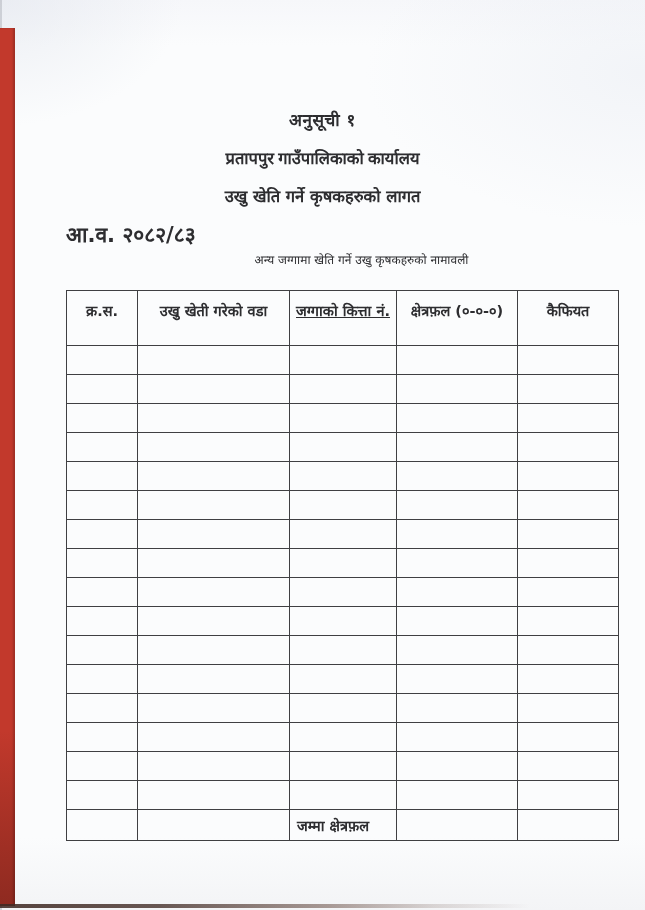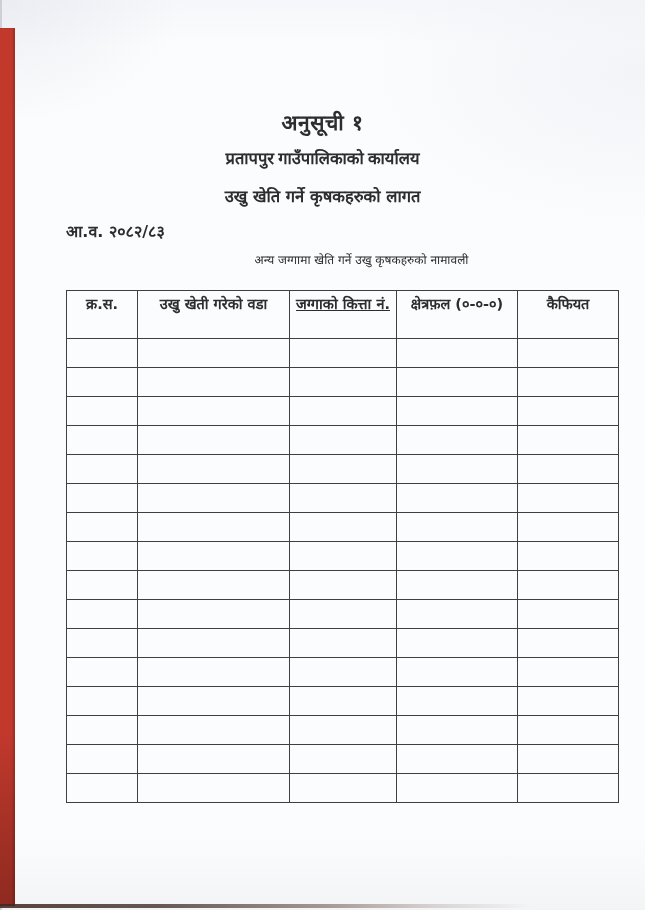--- a/index.html
+++ b/index.html
@@ -27,41 +27,41 @@
     box-shadow:inset -2px 0 2px rgba(0,0,0,0.18);
   }
   .bottom-line{
     position:absolute;left:0;top:904px;height:4px;width:530px;
     background:linear-gradient(to right,
       rgba(64,42,36,0.88) 0%, rgba(64,42,36,0.78) 30%,
       rgba(92,62,52,0.50) 62%, rgba(92,62,52,0.18) 82%, rgba(92,62,52,0) 100%);
   }
   .txt{position:absolute;color:var(--ink,#2d2d30);white-space:nowrap;}
   .center{left:0;width:645px;text-align:center;}
-  .annex-title   {top:108px;font-size:21px;font-weight:700;letter-spacing:0.5px;}
+  .annex-title   {top:108px;font-size:17px;font-weight:700;letter-spacing:0.5px;}
   .office-name   {top:146px;font-size:16.5px;font-weight:700;font-family:Liberation Serif, serif;}
   .subject-line  {top:184px;font-size:16.5px;font-weight:700;
                   text-decoration-thickness:1.5px;text-underline-offset:4px;}
-  .fiscal-year   {top:220px;left:66px;font-size:16px;font-weight:600;}
+  .fiscal-year   {top:220px;left:66px;font-size:21px;font-weight:600;}
   .list-heading  {top:251px;font-size:12px;font-weight:400;margin-left:39px;}
 
   table.form{
     position:absolute;left:66px;top:290px;
     border-collapse:collapse;table-layout:fixed;
     background:transparent;
   }
   table.form th,table.form td{
     border:1.5px solid var(--line,#3f3f42);
     padding:2px 4px;
     color:var(--ink,#2d2d30);
   }
   table.form th{
     height:42px;
     font-size:14.5px;font-weight:700;line-height:1.5;
-    text-align:center;vertical-align:top;padding-top:3px;
+    text-align:center;vertical-align:top;padding-top:10px;
     white-space:normal;
   }
   table.form th:nth-child(1){width:62px;}
   table.form th:nth-child(2){width:143px;}
   table.form th:nth-child(3){width:98px;text-decoration:underline;}
   table.form th:nth-child(4){width:112px;margin-left:15px;}
   table.form th:nth-child(5){width:92px;}
   table.form tbody td{height:24px;}
   table.form tr.footer-row td{
     height:26px;font-size:14.5px;font-weight:700;
@@ -201,17 +201,24 @@
           <td></td>
           <td></td>
         </tr>
         <tr>
           <td></td>
           <td></td>
           <td></td>
           <td></td>
           <td></td>
         </tr>
+        <tr class="footer-row">
+          <td></td>
+          <td></td>
+          <td>जम्मा क्षेत्रफ़ल</td>
+          <td></td>
+          <td></td>
+        </tr>
       </tbody>
   </table>
 
   <div class="bottom-line"></div>
 </div>
 
 </body></html>

